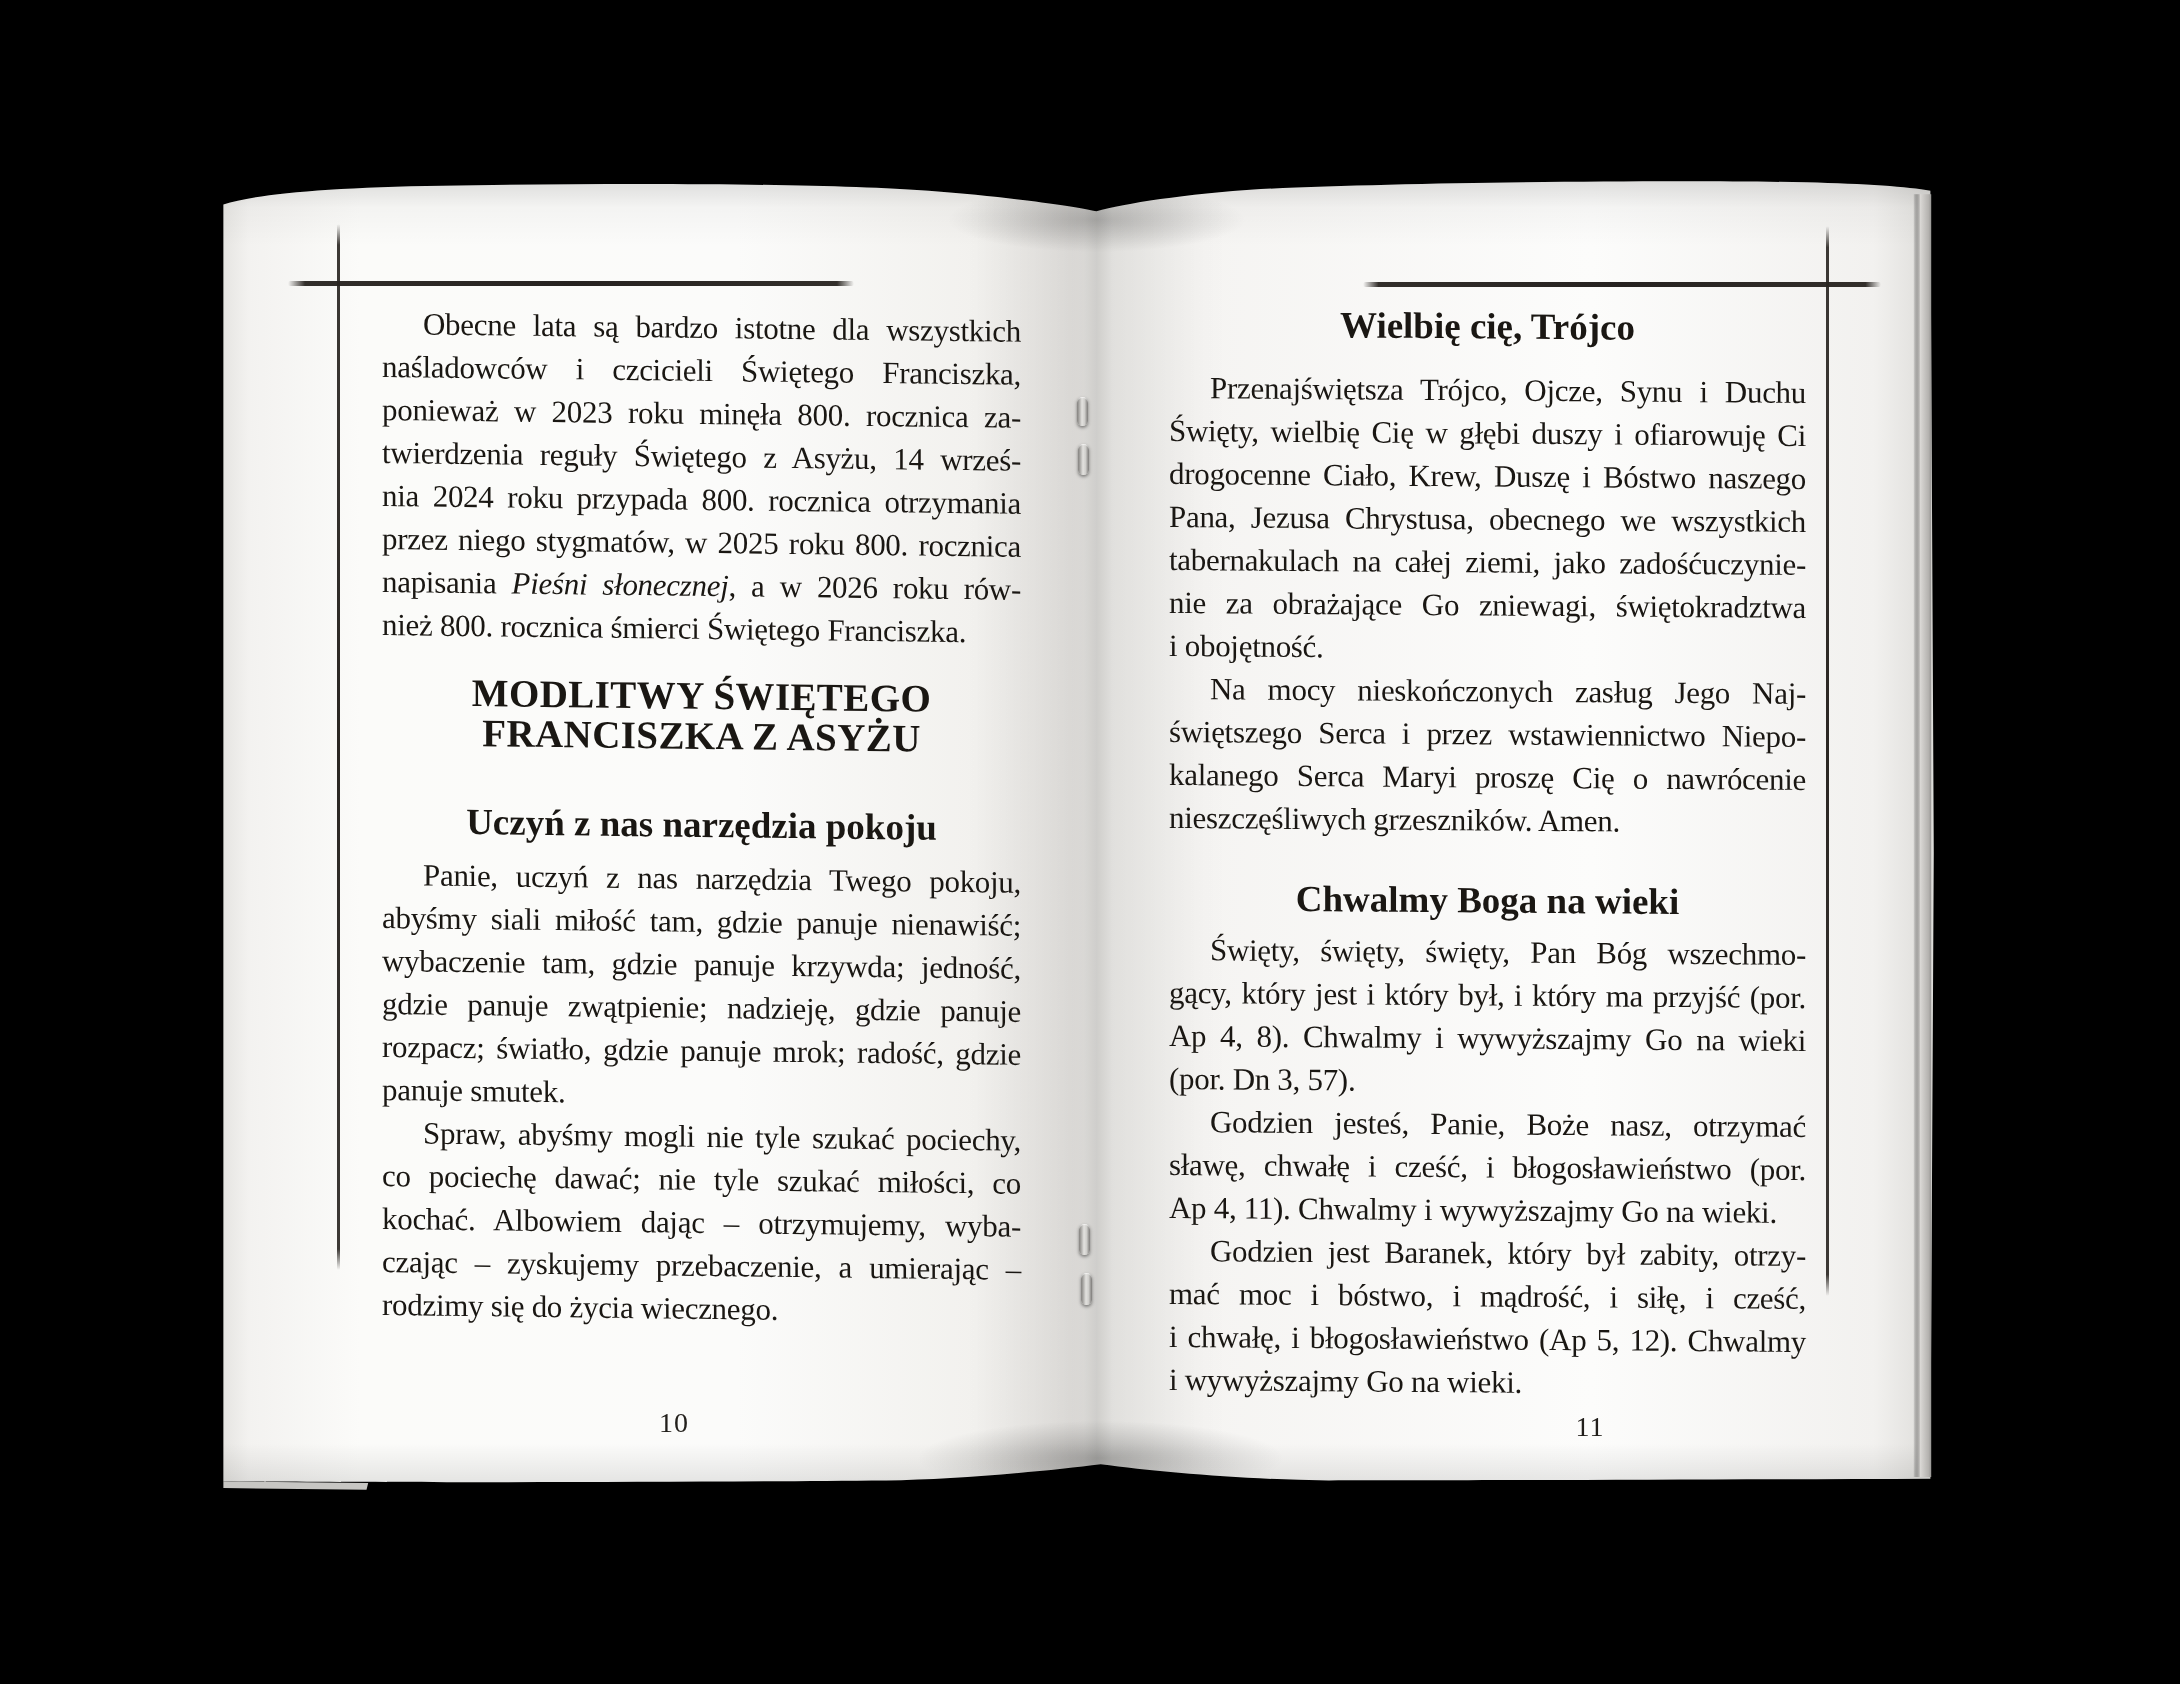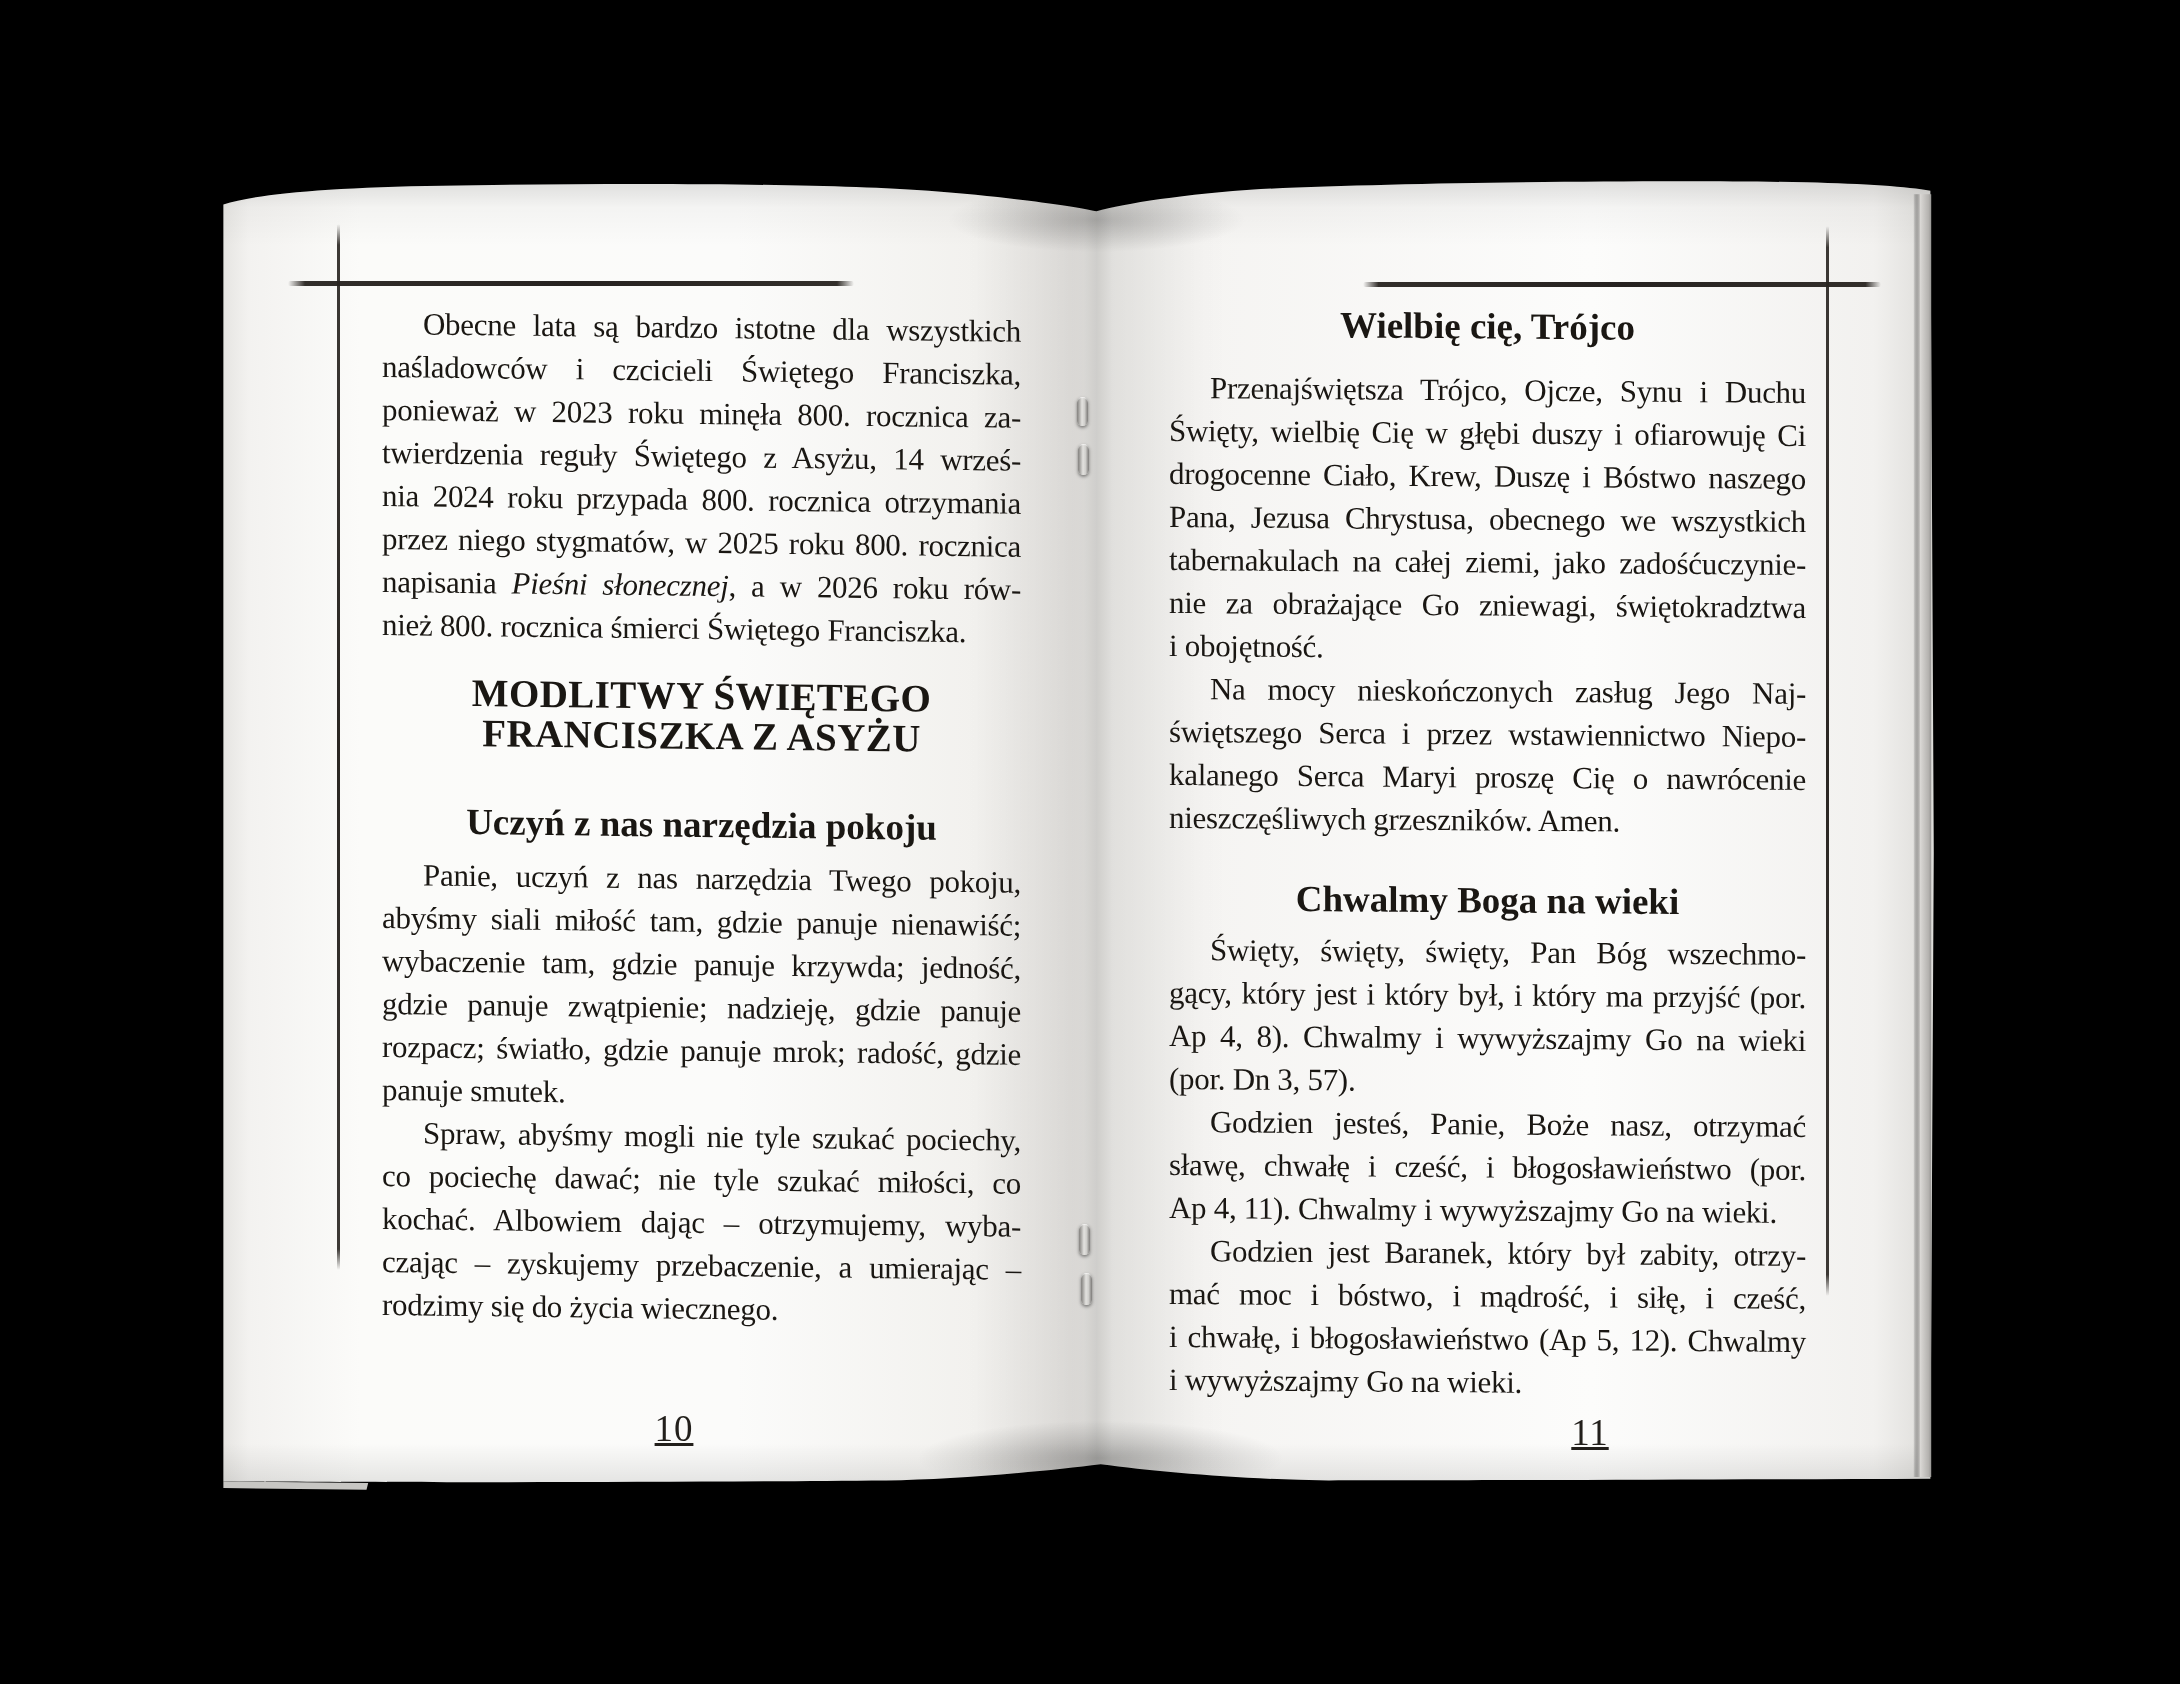--- a/index.html
+++ b/index.html
@@ -31,22 +31,22 @@
     letter-spacing:0.4px;text-align:center;text-align-last:center;
   }
   .sub-heading{
     font-size:37px;line-height:43px;font-weight:bold;text-align:center;margin:0;
   }
   .left .sub-heading{margin-top:47px;margin-bottom:11px;}
   .right .sub-heading.second{margin-top:37px;margin-bottom:9.4px;}
   .right .para.after-title{margin-top:21px;}
 
   .page-number{
-    position:absolute;font-size:37px;letter-spacing:0.9px;
-    transform:translateX(-50%);color:#221f1b;text-decoration:underline;
+    position:absolute;font-size:28px;letter-spacing:0.9px;
+    transform:translateX(-50%);color:#221f1b;
   }
   #page-num-left{left:674px;top:1407px;}
   #page-num-right{left:1590px;top:1411px;}
 
   
   .rule{position:absolute;border-radius:2.6px;}
   .rule.h{height:5.1px;background:linear-gradient(to right,rgba(40,36,32,0),rgba(40,36,32,0.95) 3%,#262220 50%,rgba(40,36,32,0.95) 97%,rgba(40,36,32,0));}
   .rule.v{width:3.4px;background:linear-gradient(to bottom,rgba(40,36,32,0),rgba(40,36,32,0.9) 2%,#2a2622 50%,rgba(40,36,32,0.9) 98%,rgba(40,36,32,0));}
   #rule-left-h{left:288px;top:281px;width:566px;}
   #rule-left-v{left:337px;top:224px;height:1046px;}

